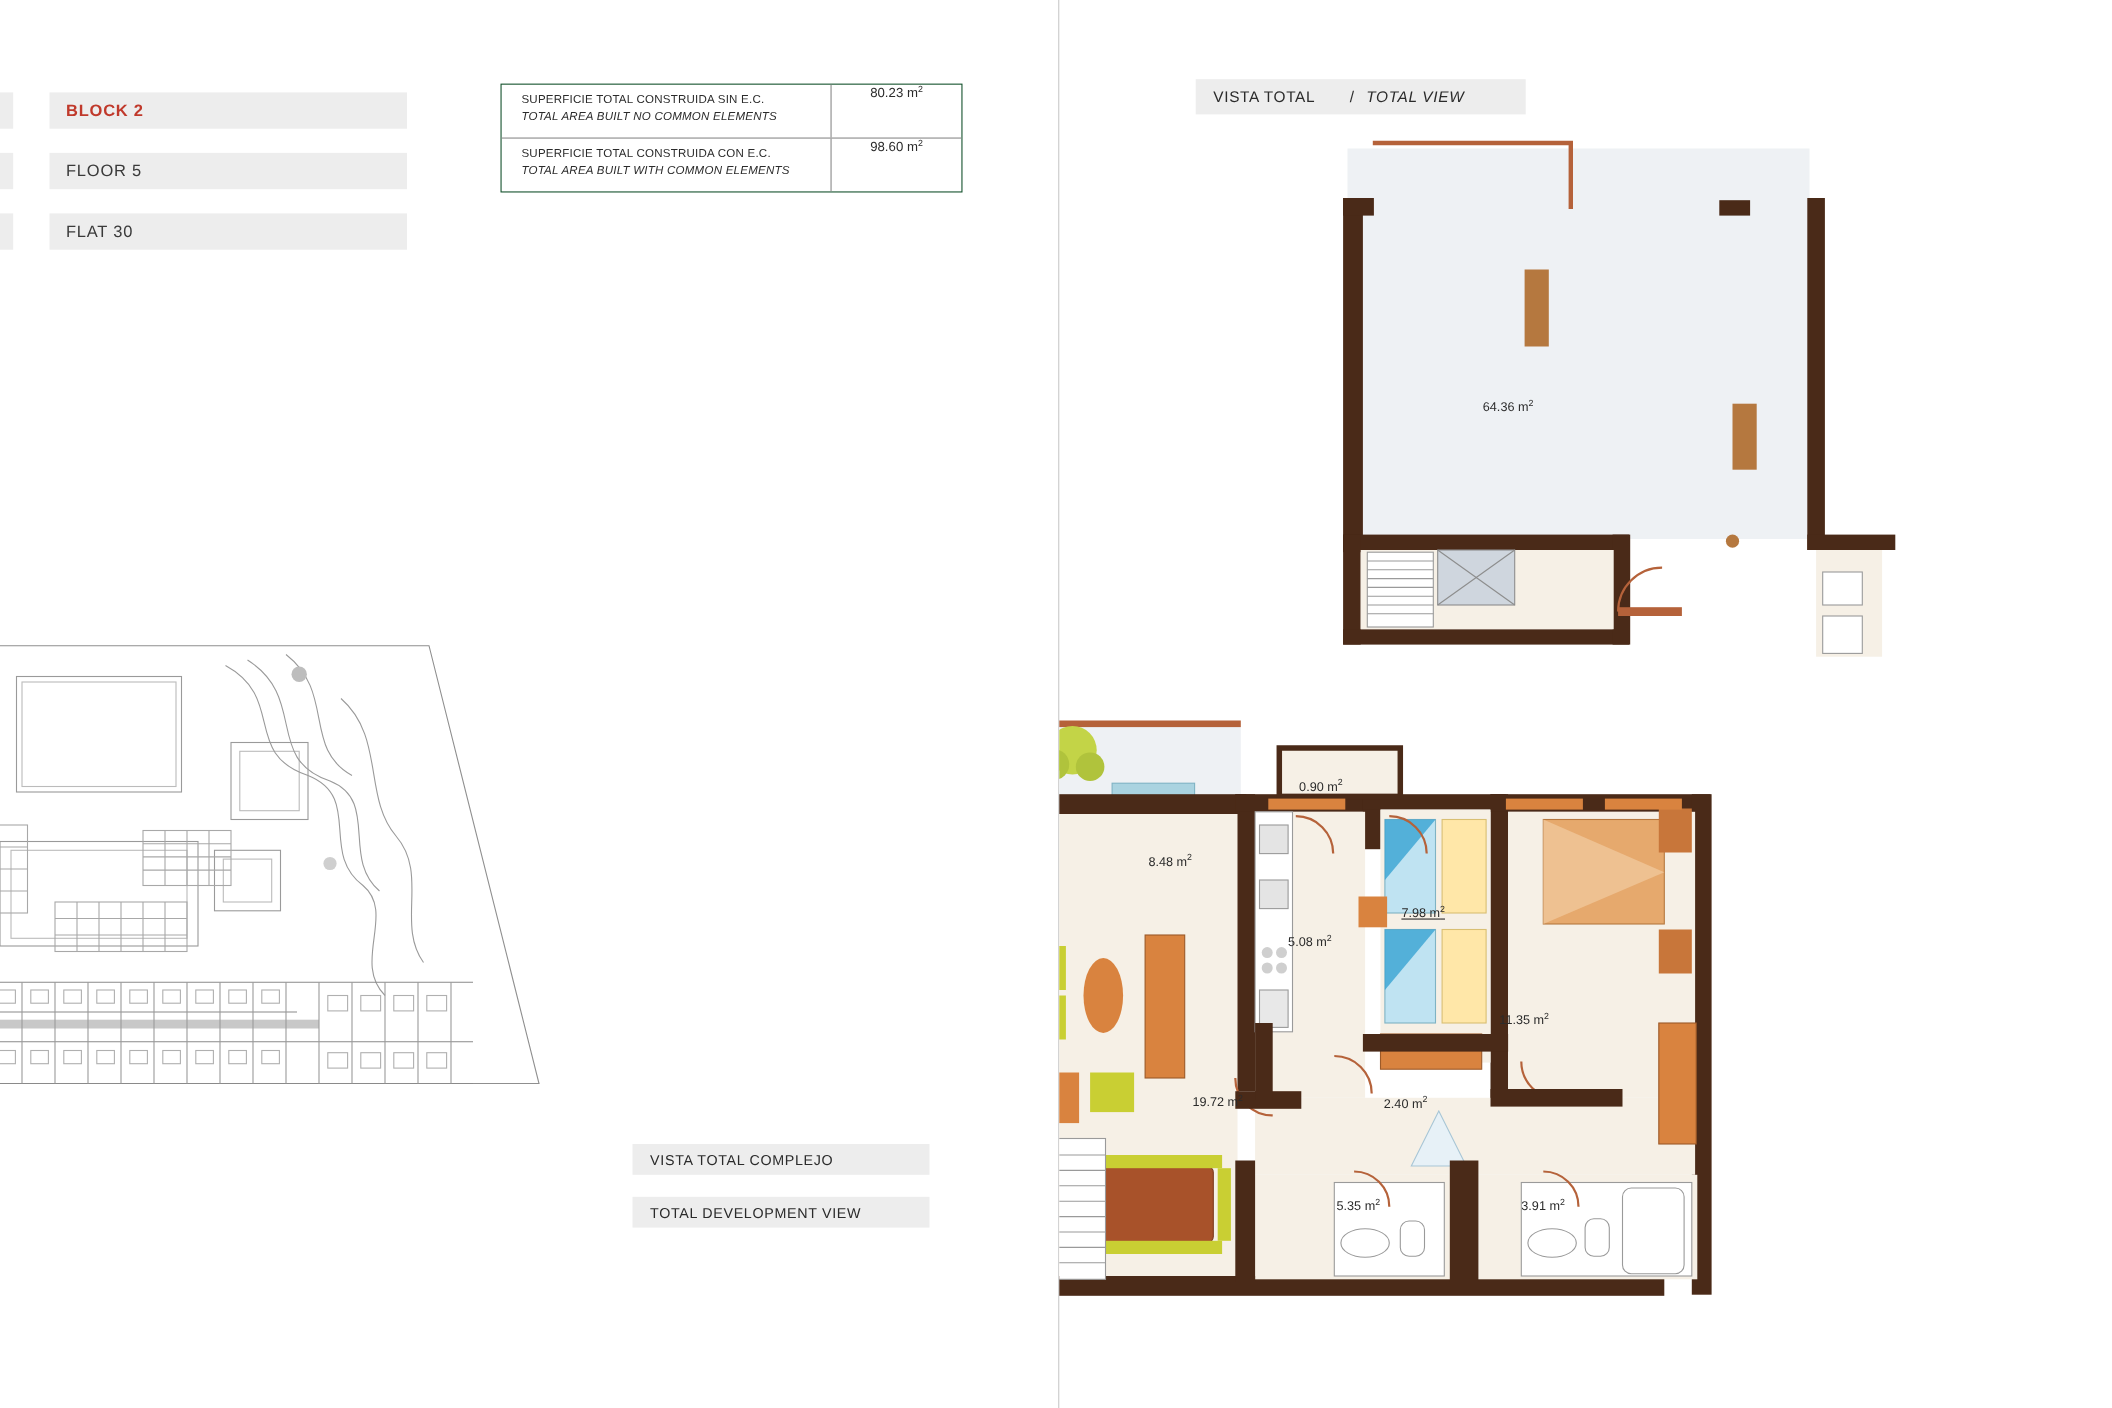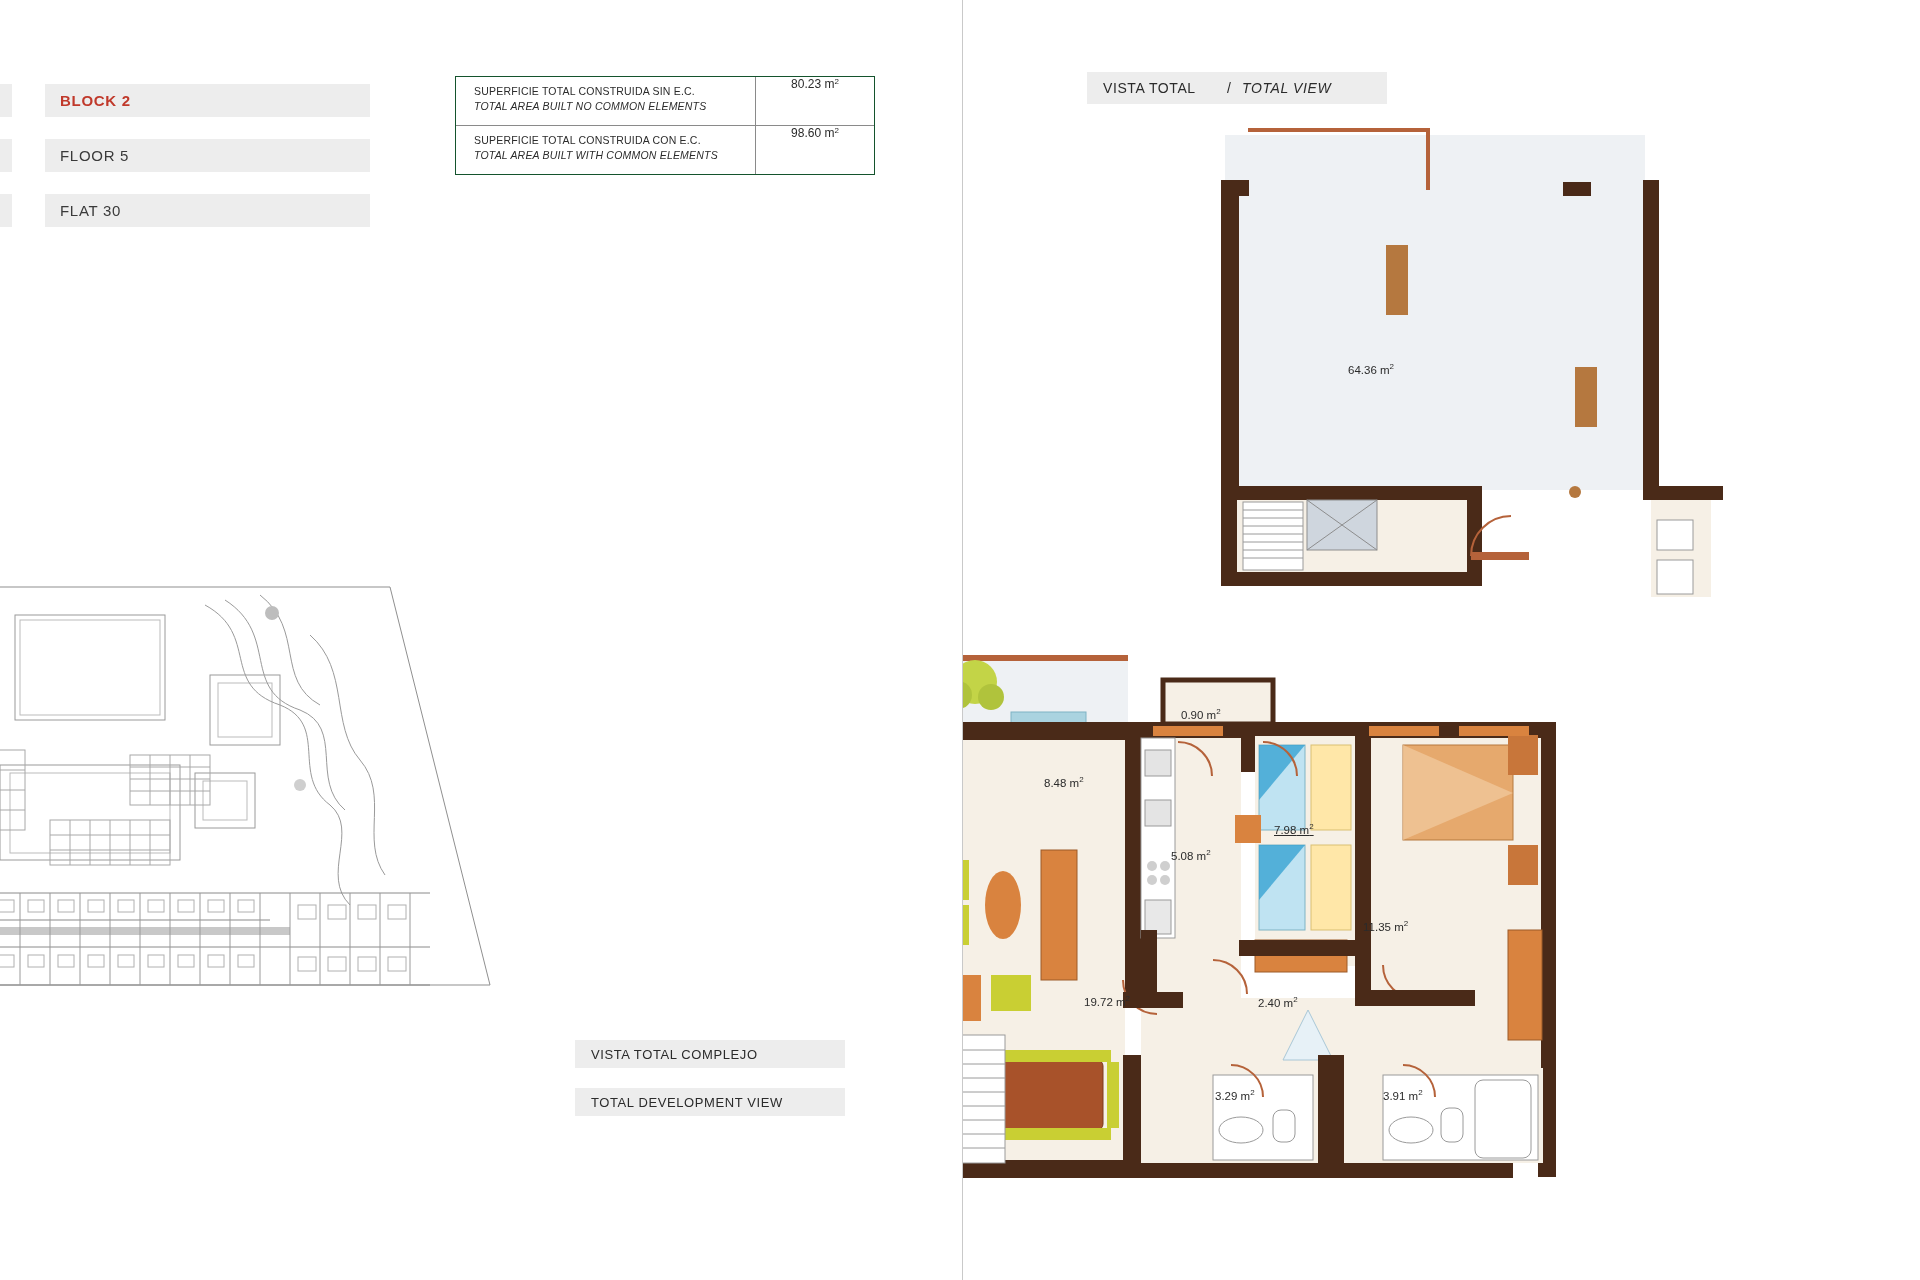--- a/index.html
+++ b/index.html
@@ -565,18 +565,18 @@
   <div class="area-tag" style="left:400px; top:919px;text-align:center;">
     <span>11.35</span> m<sup>2</sup>
   </div>
   <div class="area-tag" style="left:121px; top:994px;">
     <span>19.72</span> m<sup>2</sup>
   </div>
   <div class="area-tag" style="left:295px; top:995px;">
     <span>2.40</span> m<sup>2</sup>
   </div>
   <div class="area-tag" style="left:252px; top:1088px;">
-    <span>3.29</span> m<sup>2</sup>
+    <span>5.35</span> m<sup>2</sup>
   </div>
   <div class="area-tag" style="left:400px; top:1088px;margin-left:20px;">
     <span>3.91</span> m<sup>2</sup>
   </div>
 </div>
 
 </body></html>

